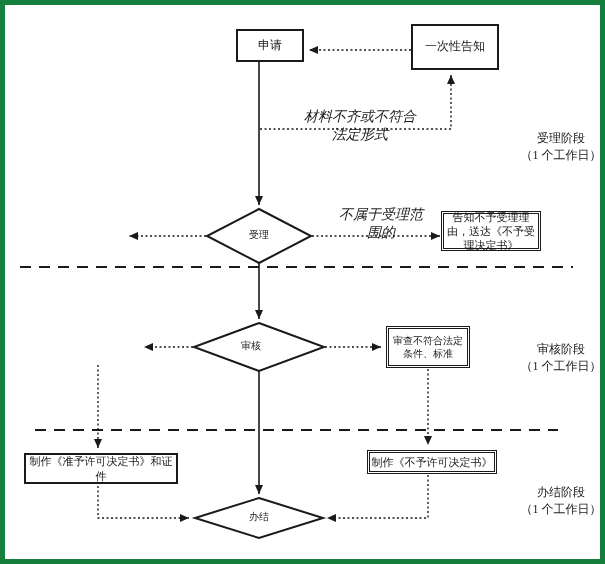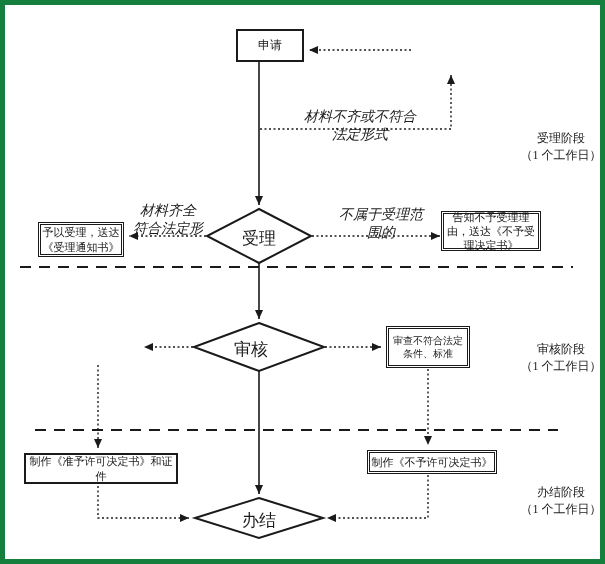--- a/index.html
+++ b/index.html
@@ -14,21 +14,21 @@
   .dotted{stroke:#1a1a1a;stroke-width:1.4;fill:none;stroke-dasharray:2 2.5;}
   .separator{stroke:#1a1a1a;stroke-width:2;fill:none;stroke-dasharray:11 8;}
   .node{
     position:absolute;box-sizing:border-box;background:#fff;
     display:flex;align-items:center;justify-content:center;
     text-align:center;font-size:11px;line-height:1.3;padding:1px;
   }
   .single{border:2px solid #1a1a1a;}
   .double{border:3px double #1a1a1a;}
   .diamond-label{
-    position:absolute;text-align:center;font-size:17px;line-height:1.2;
+    position:absolute;text-align:center;font-size:10px;line-height:1.2;
   }
   .edge-label{
     position:absolute;text-align:center;font-size:14px;line-height:1.25;
     font-style:italic;white-space:pre-line;
   }
   .stage-label{
     position:absolute;left:500px;width:112px;text-align:center;
     font-size:12px;line-height:17px;
   }
   .stage-label span{display:block;}
@@ -65,39 +65,37 @@
     <line class="dotted" x1="188" y1="342" x2="139" y2="342" marker-end="url(#ah)"></line>
     <line class="dotted" x1="320" y1="342" x2="376" y2="342" marker-end="url(#ah)"></line>
     <line class="dotted" x1="93" y1="360" x2="93" y2="443" marker-end="url(#ah)"></line>
     <line class="dotted" x1="423" y1="364" x2="423" y2="440" marker-end="url(#ah)"></line>
     <polyline class="dotted" points="93,481 93,513 184,513" marker-end="url(#ah)"></polyline>
     <polyline class="dotted" points="423,470 423,513 322,513" marker-end="url(#ah)"></polyline>
   </svg>
 
   <div class="node single fs12" style="left:231px;top:24px;width:68px;height:33px;">申请</div>
 
+  <div class="node single fs12" style="left:406px;top:19px;width:88px;height:46px;">一次性告知</div>
 
-  <div class="node double" style="left:33px;top:217px;width:86px;height:35px;">予以受理，送达《受理通知书》</div>
 
   <div class="node double" style="left:436px;top:206px;width:100px;height:40px;">告知不予受理理由，送达《不予受理决定书》</div>
 
 
   <div class="node double fs10" style="left:381px;top:321px;width:84px;height:42px;">审查不符合法定条件、标准</div>
 
   <div class="node single" style="left:19px;top:448px;width:154px;height:31px;">制作《准予许可决定书》和证件</div>
 
   <div class="node double" style="left:362px;top:445px;width:130px;height:24px;">制作《不予许可决定书》</div>
 
   <div class="diamond-label" style="left:214px;top:224px;width:80px;">受理</div>
   <div class="diamond-label" style="left:206px;top:335px;width:80px;">审核</div>
   <div class="diamond-label" style="left:214px;top:506px;width:80px;">办结</div>
 
   <div class="edge-label" style="left:293px;top:103px;width:124px;">材料不齐或不符合法定形式</div>
-  <div class="edge-label" style="left:128px;top:197px;width:70px;">材料齐全
-符合法定形</div>
   <div class="edge-label" style="left:328px;top:201px;width:96px;">不属于受理范围的</div>
 
   <div class="stage-label" style="top:125px;">
     <span>受理阶段</span>
     <span>（1 个工作日）</span>
   </div>
   <div class="stage-label" style="top:336px;">
     <span>审核阶段</span>
     <span>（1 个工作日）</span>
   </div>

